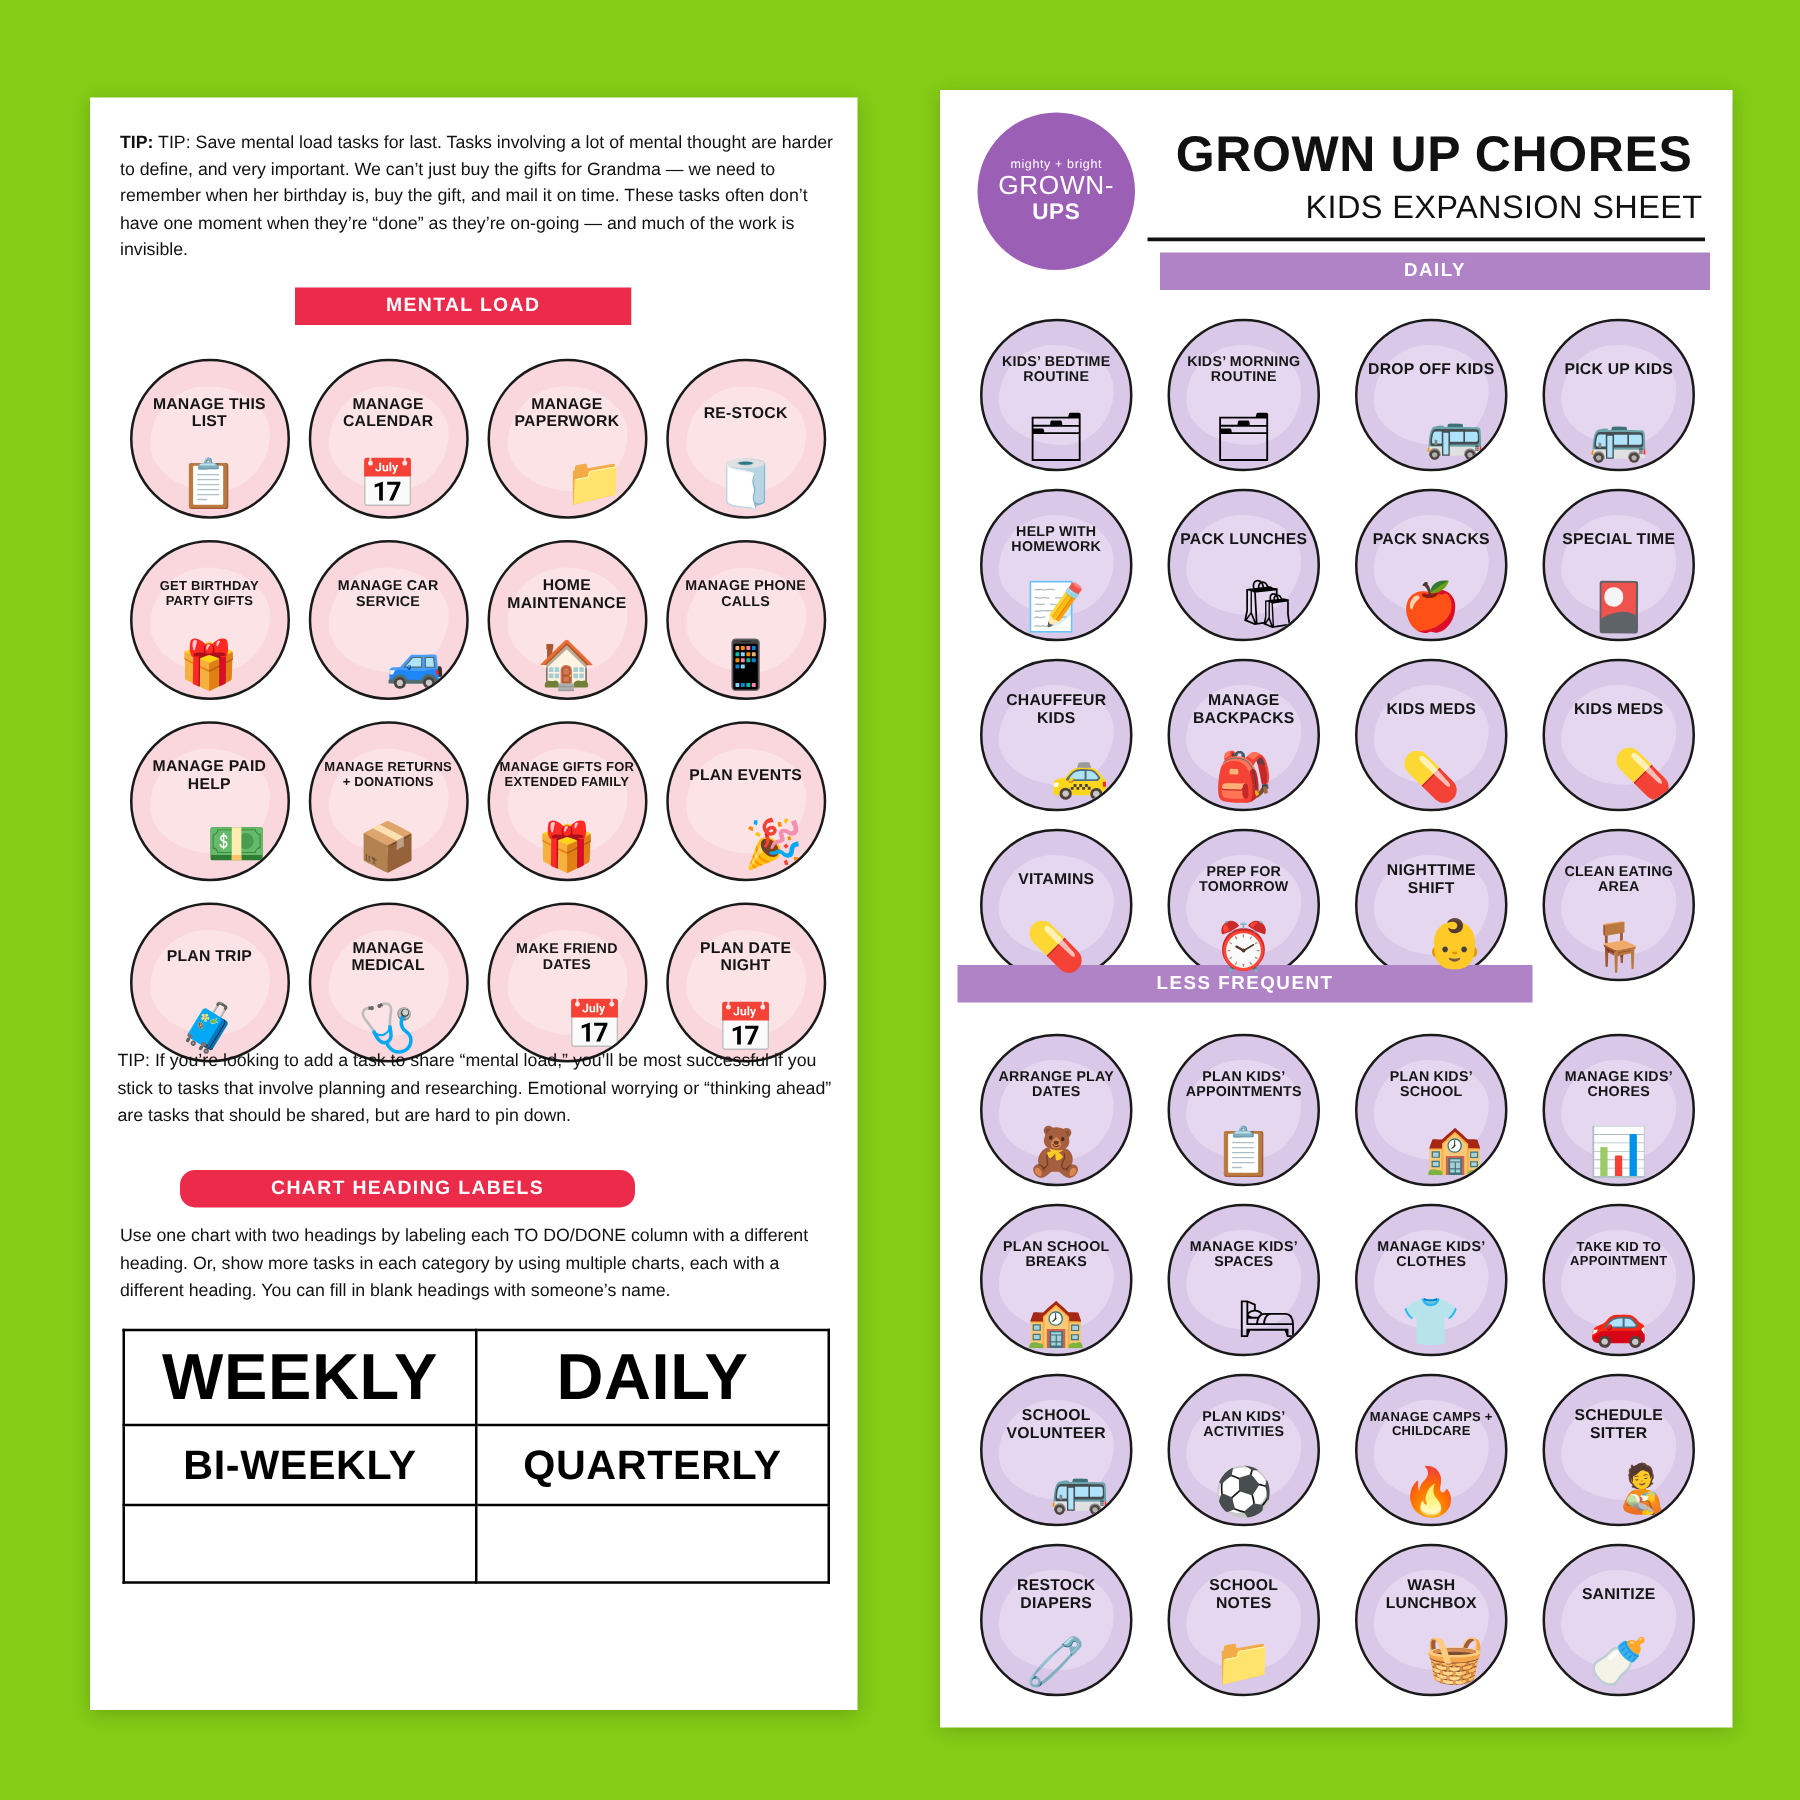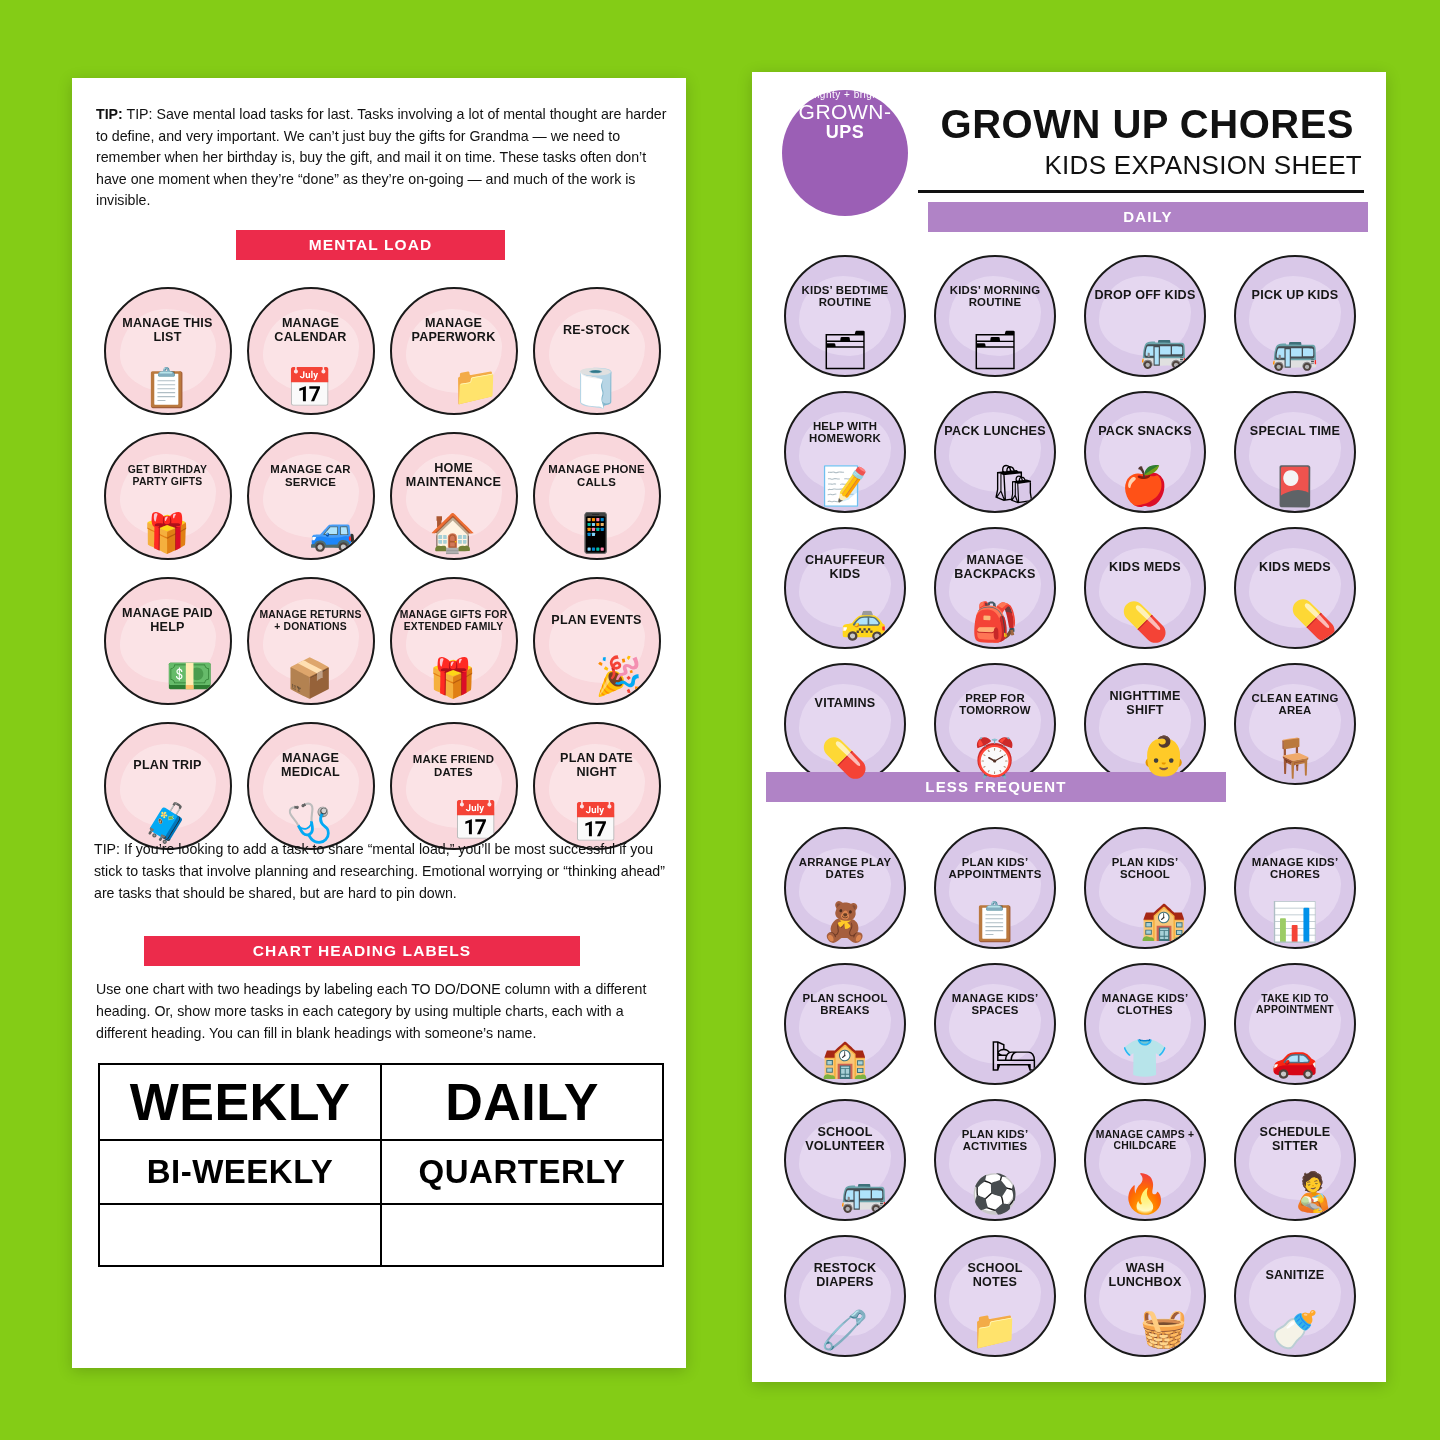--- a/index.html
+++ b/index.html
@@ -64,21 +64,22 @@
     height: 30px;
   }
   .banner-mental {
     left: 164px;
     top: 152px;
     width: 269px;
   }
   .banner-chart {
     left: 72px;
     top: 858px;
-    width: 436px;
+    width: 364px;
+    border-radius: 12px;
   }
 
   .grid-left {
     position: absolute;
     left: 24px;
     top: 200px;
     width: 572px;
     display: grid;
     grid-template-columns: repeat(4, 1fr);
     grid-auto-rows: 145px;
@@ -180,20 +181,21 @@
     left: 30px;
     top: 18px;
     width: 126px;
     height: 126px;
     border-radius: 50%;
     background: #9b5fb5;
     color: #fff;
     display: flex;
     flex-direction: column;
     align-items: center;
+    justify-content: center;
     text-align: center;
     line-height: 1.05;
   }
   .bb-1 { font-size: 10px; letter-spacing: 0.5px; }
   .bb-2 { font-size: 21px; font-weight: normal; letter-spacing: 0.5px; }
   .bb-3 { font-size: 18px; font-weight: bold; letter-spacing: 0.5px; }
   .title-1 {
     position: absolute;
     right: 32px;
     top: 30px;

